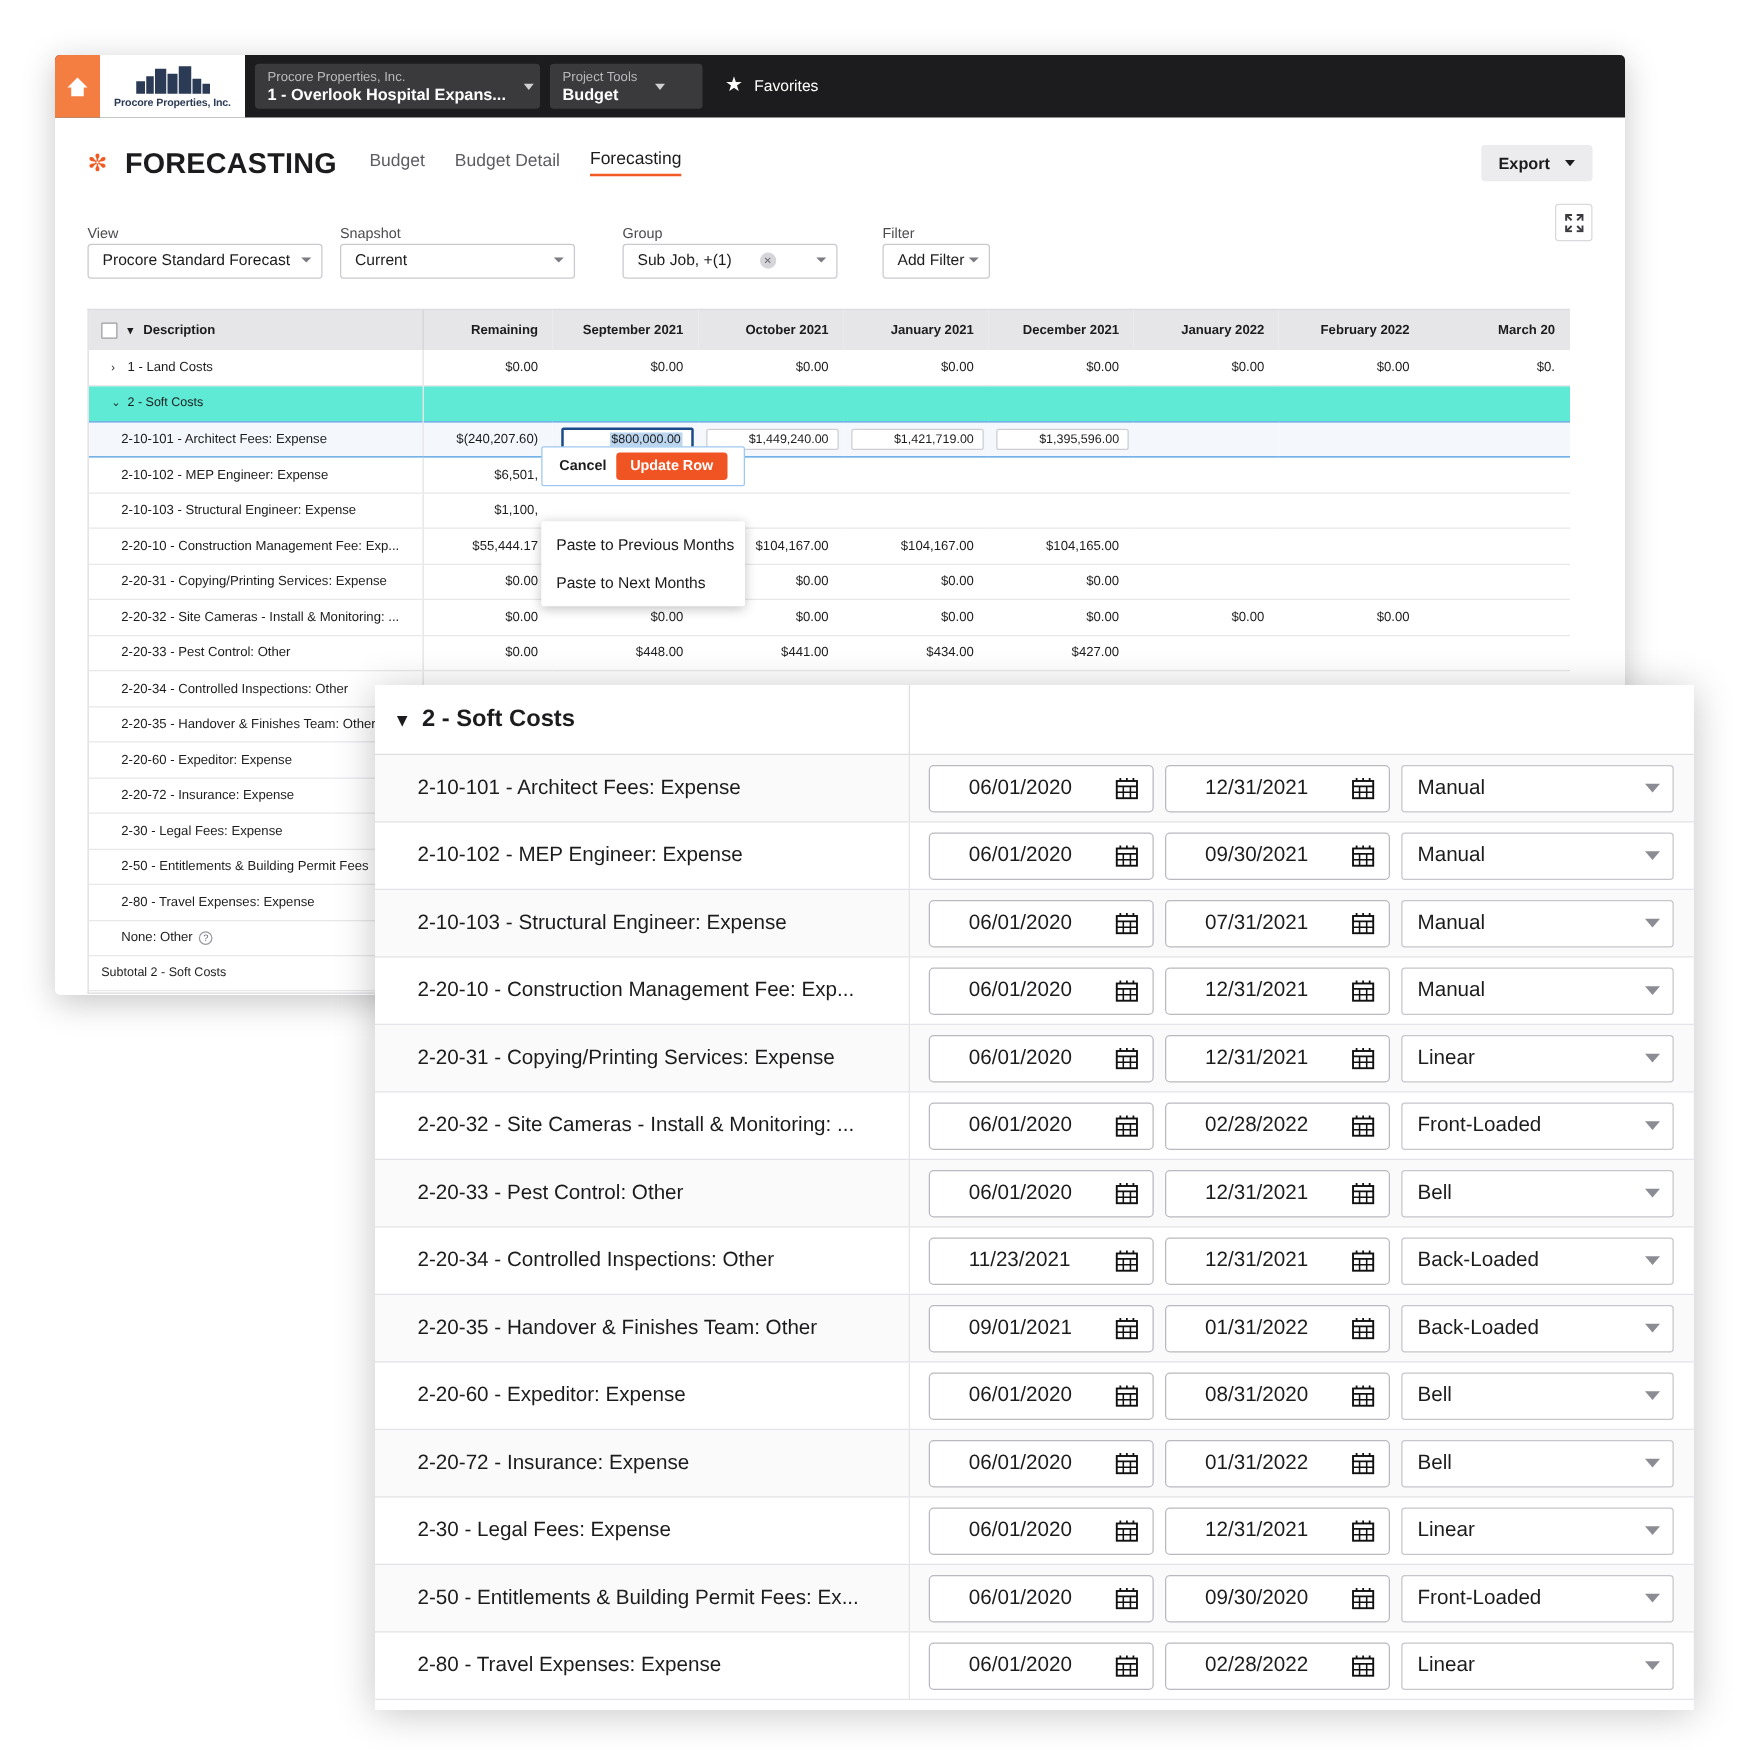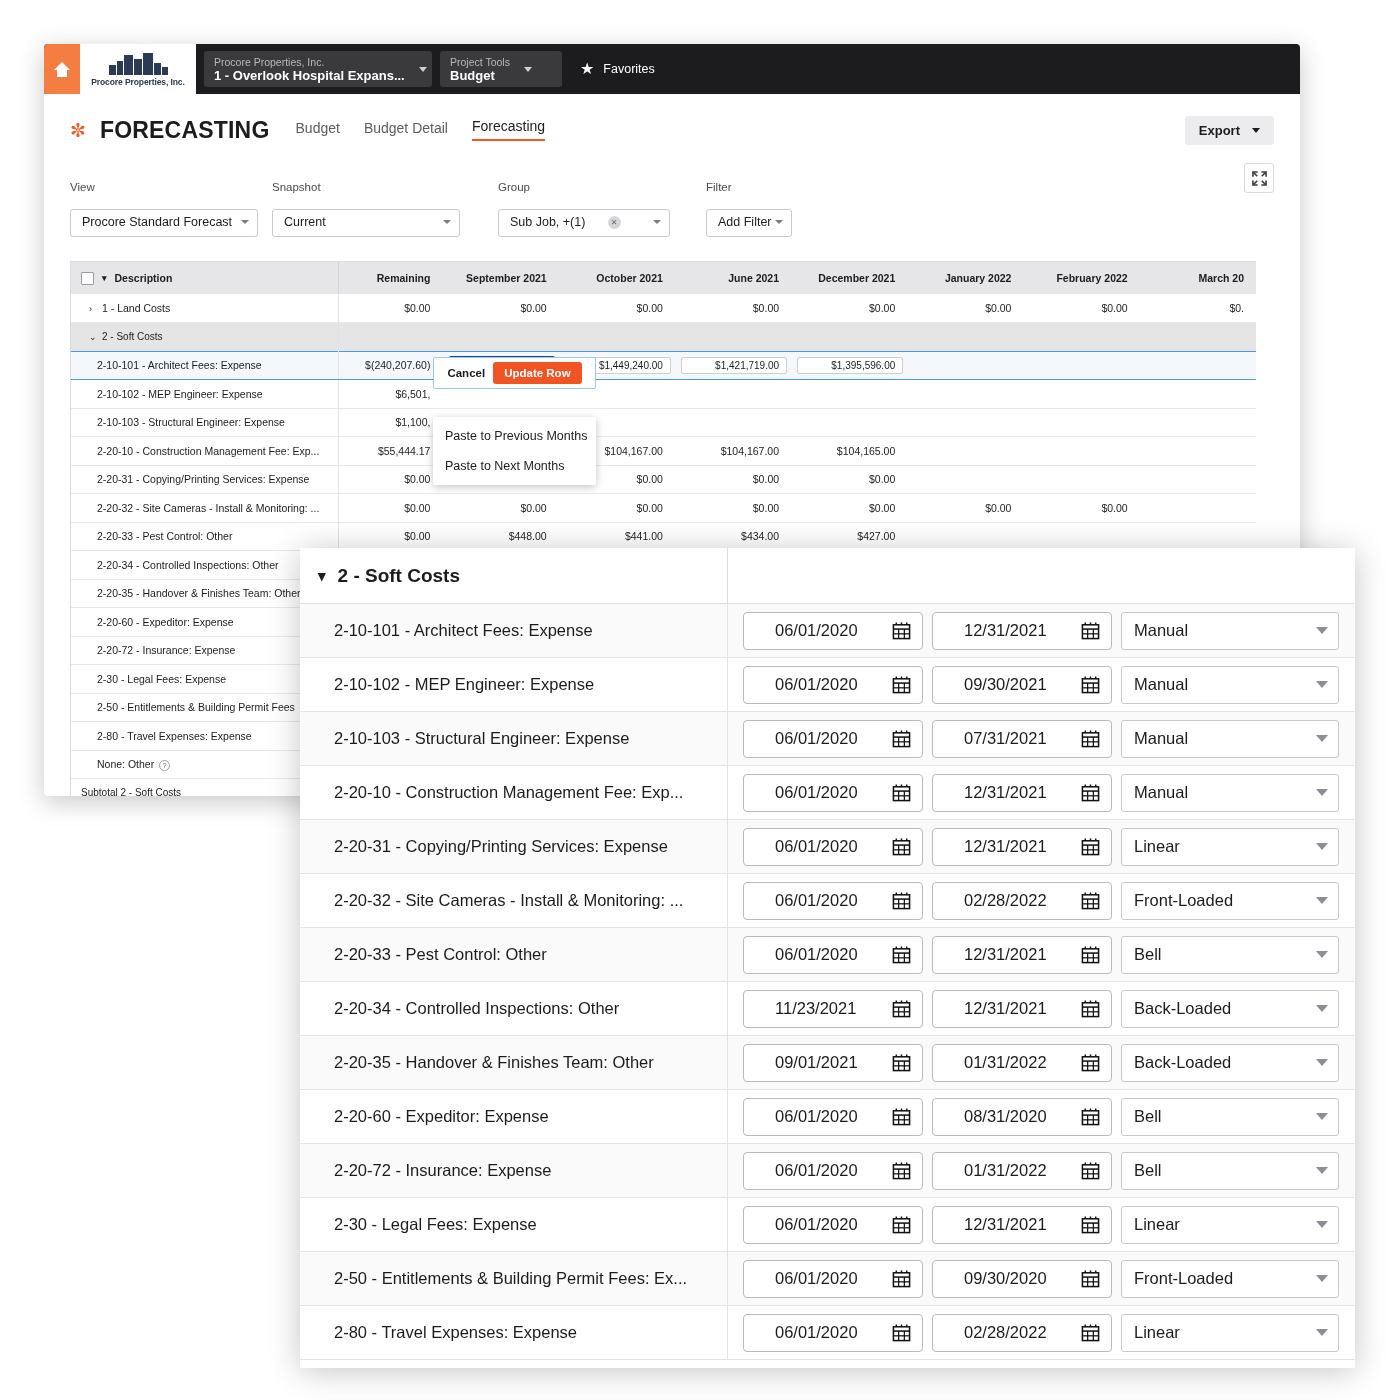--- a/index.html
+++ b/index.html
@@ -119,21 +119,21 @@
   .export-btn {
     margin-left: auto; background: #ececee; border-radius: 3px; height: 29px;
     padding: 14px 14px; display: flex; align-items: center; gap: 12px;
     font-size: 13px; font-weight: bold; color: #1c1c1e; cursor: pointer;
   }
   .caret-dk { width:0;height:0;border-left:4.5px solid transparent;border-right:4.5px solid transparent;border-top:5px solid #1c1c1e; }
 
   
   .filters { display: flex; gap: 14px; padding: 36px 26px 0 26px; position: relative; }
   .fgroup { display: flex; flex-direction: column; }
-  .fgroup > .flabel { font-size: 11.5px; color: #4b4b50; margin-bottom: 16px; }
+  .fgroup > .flabel { font-size: 11.5px; color: #4b4b50; margin-bottom: 2px; }
   .fctl {
     border: 1px solid #c9c9cf; border-radius: 3px; background: #fff; height: 28px;
     display: flex; align-items: center; padding: 0 8px 2px 11px; font-size: 12.5px;
     color: #1c1c1e; cursor: pointer;
   }
   .fctl .fval { white-space: nowrap; }
   .fctl .cd { width:0;height:0;border-left:4px solid transparent;border-right:4px solid transparent;border-top:4.5px solid #7b7b82; margin-left:auto; }
   .w-view { width: 188px; }
   .w-snap { width: 188px; }
   .w-group { width: 172px; }
@@ -170,21 +170,21 @@
   .chev-d { font-size: 9px; color: #1c1c1e; }
   .th-num { text-align: right; padding-right: 12px !important; font-weight: bold; color: #1c1c1e; font-size: 10.5px; }
   .bodyrow { height: 28.5px; border-bottom: 1px solid #e8e8eb; }
   .td-desc {
     text-align: left; padding-left: 12px !important; color: #1c1c1e; font-size: 10px;
     border-right: 1px solid #e2e2e6; white-space: nowrap; overflow: hidden;
   }
   .td-desc.lvl0 { font-weight: normal; padding-left: 18px !important; }
   .td-desc.lvl1 { padding-left: 26px !important; }
   .td-num { text-align: right; padding-right: 12px !important; color: #1c1c1e; font-size: 10px; }
-  .grp-row { background: #e5e5e5; }
+  .grp-row { background: #5eead4; }
   .grp-row .td-desc { font-size: 10px; }
   .twisty { display: inline-block; width: 13px; color: #1c1c1e; font-size: 9px; }
   .sel-row { background: #f4f8fd; }
   .sel-row td { border-top: 1.5px solid #4a9ae0; border-bottom: 1.5px solid #4a9ae0; }
   .cellbox {
     display: inline-block; border: 1px solid #cdcdd3; border-radius: 2px;
     background: #fff; padding: 2px 7px 2px 0; min-width: 106px; text-align: right;
     font-size: 10px;
   }
   .cellbox.focus {
@@ -376,21 +376,21 @@
             <th class="th-desc">
               <span class="inner">
                 <span class="chk"></span>
                 <span class="chev-d">▾</span>
                 <span>Description</span>
               </span>
             </th>
             <th class="th-num">Remaining</th>
             <th class="th-num">September 2021</th>
             <th class="th-num">October 2021</th>
-            <th class="th-num">June 2021</th>
+            <th class="th-num">January 2021</th>
             <th class="th-num">December 2021</th>
             <th class="th-num">January 2022</th>
             <th class="th-num">February 2022</th>
             <th class="th-num">March 20</th>
           </tr>
         </thead>
         <tbody>
 
           <tr class="bodyrow">
             <td class="td-desc lvl0">

